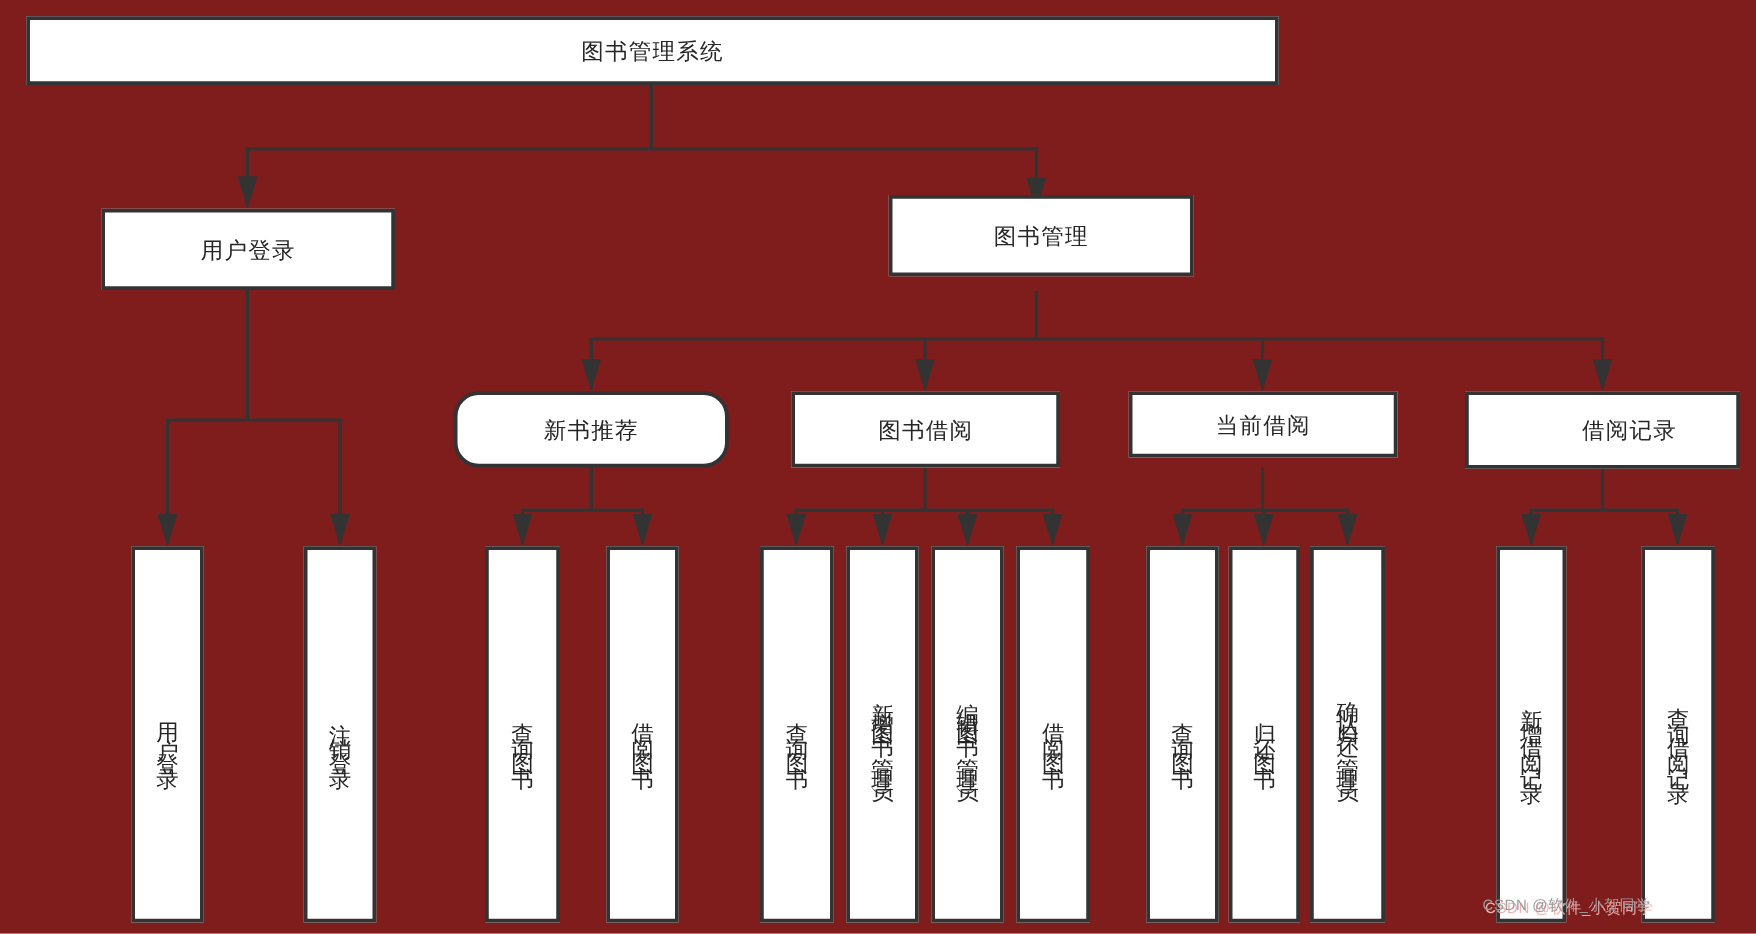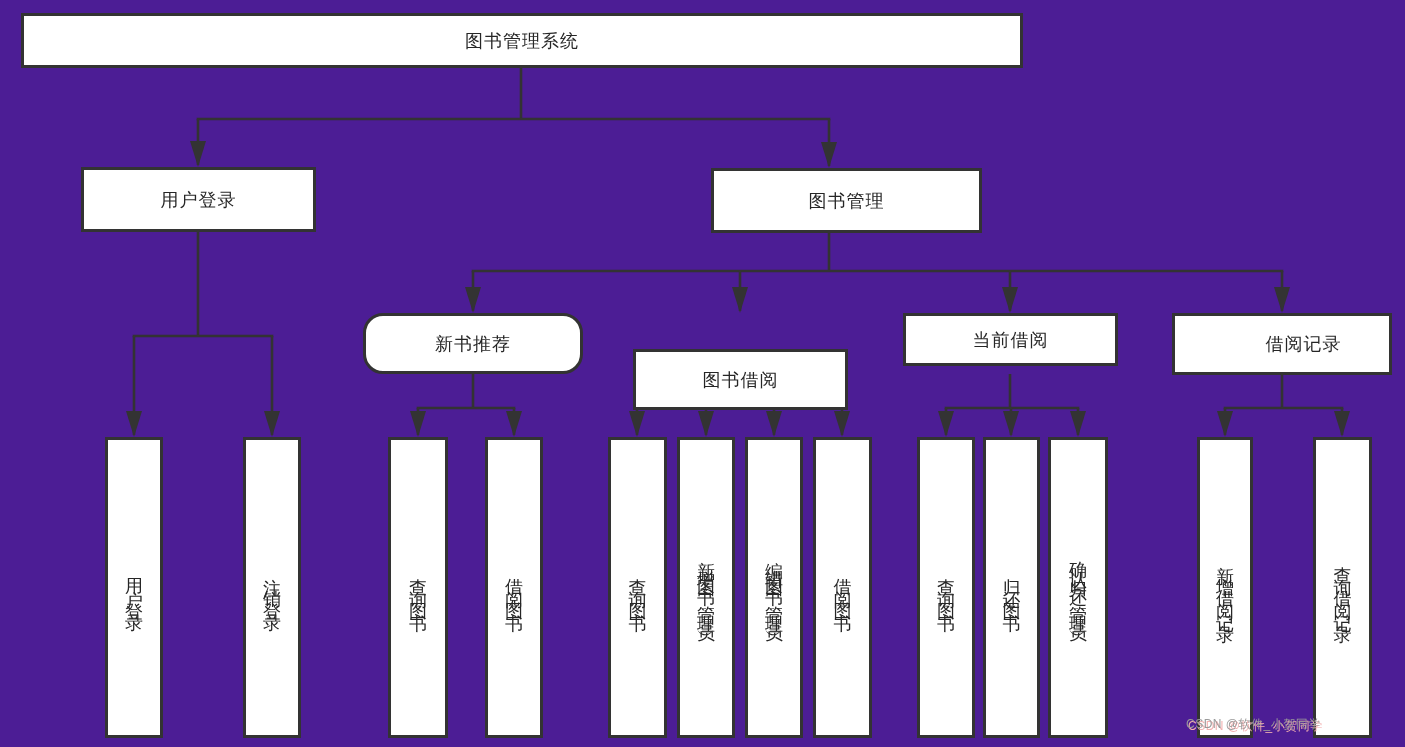--- a/index.html
+++ b/index.html
@@ -5,21 +5,21 @@
   html, body {
     margin: 0;
     padding: 0;
     background: #ffffff;
     font-family: "Liberation Sans", "DejaVu Sans", sans-serif;
   }
   #canvas {
     position: relative;
     width: 1405px;
     height: 747px;
-    background: #4c1d95;
+    background: #7f1d1d;
     overflow: hidden;
     color: #2d2d2d;
   }
   #connectors {
     position: absolute;
     left: 0; top: 0;
     width: 1405px; height: 747px;
     pointer-events: none;
   }
   .node {
@@ -115,28 +115,28 @@
     </g>
   </svg>
 
   <div class="node" style="left:21px; top:13px; width:1002px; height:55px;">
     <span>图书管理系统</span>
   </div>
 
   <div class="node" style="left:81px; top:167px; width:235px; height:65px;">
     <span>用户登录</span>
   </div>
-  <div class="node" style="left:711px; top:168px; width:271px; height:65px;">
+  <div class="node" style="left:711px; top:156px; width:244px; height:65px;">
     <span>图书管理</span>
   </div>
 
   <div class="node" style="left:363px; top:313px; width:220px; height:61px;border-radius:20px;">
     <span>新书推荐</span>
   </div>
-  <div class="node" style="left:633px; top:313px; width:215px; height:61px;margin-top:36px;">
+  <div class="node" style="left:633px; top:313px; width:215px; height:61px;">
     <span>图书借阅</span>
   </div>
   <div class="node" style="left:903px; top:313px; width:215px; height:53px;">
     <span>当前借阅</span>
   </div>
   <div class="node" style="left:1172px; top:313px; width:220px; height:62px;padding-left:43px;">
     <span>借阅记录</span>
   </div>
 
   <div class="node leaf" style="left:105px; top:437px; width:58px; height:301px;">

